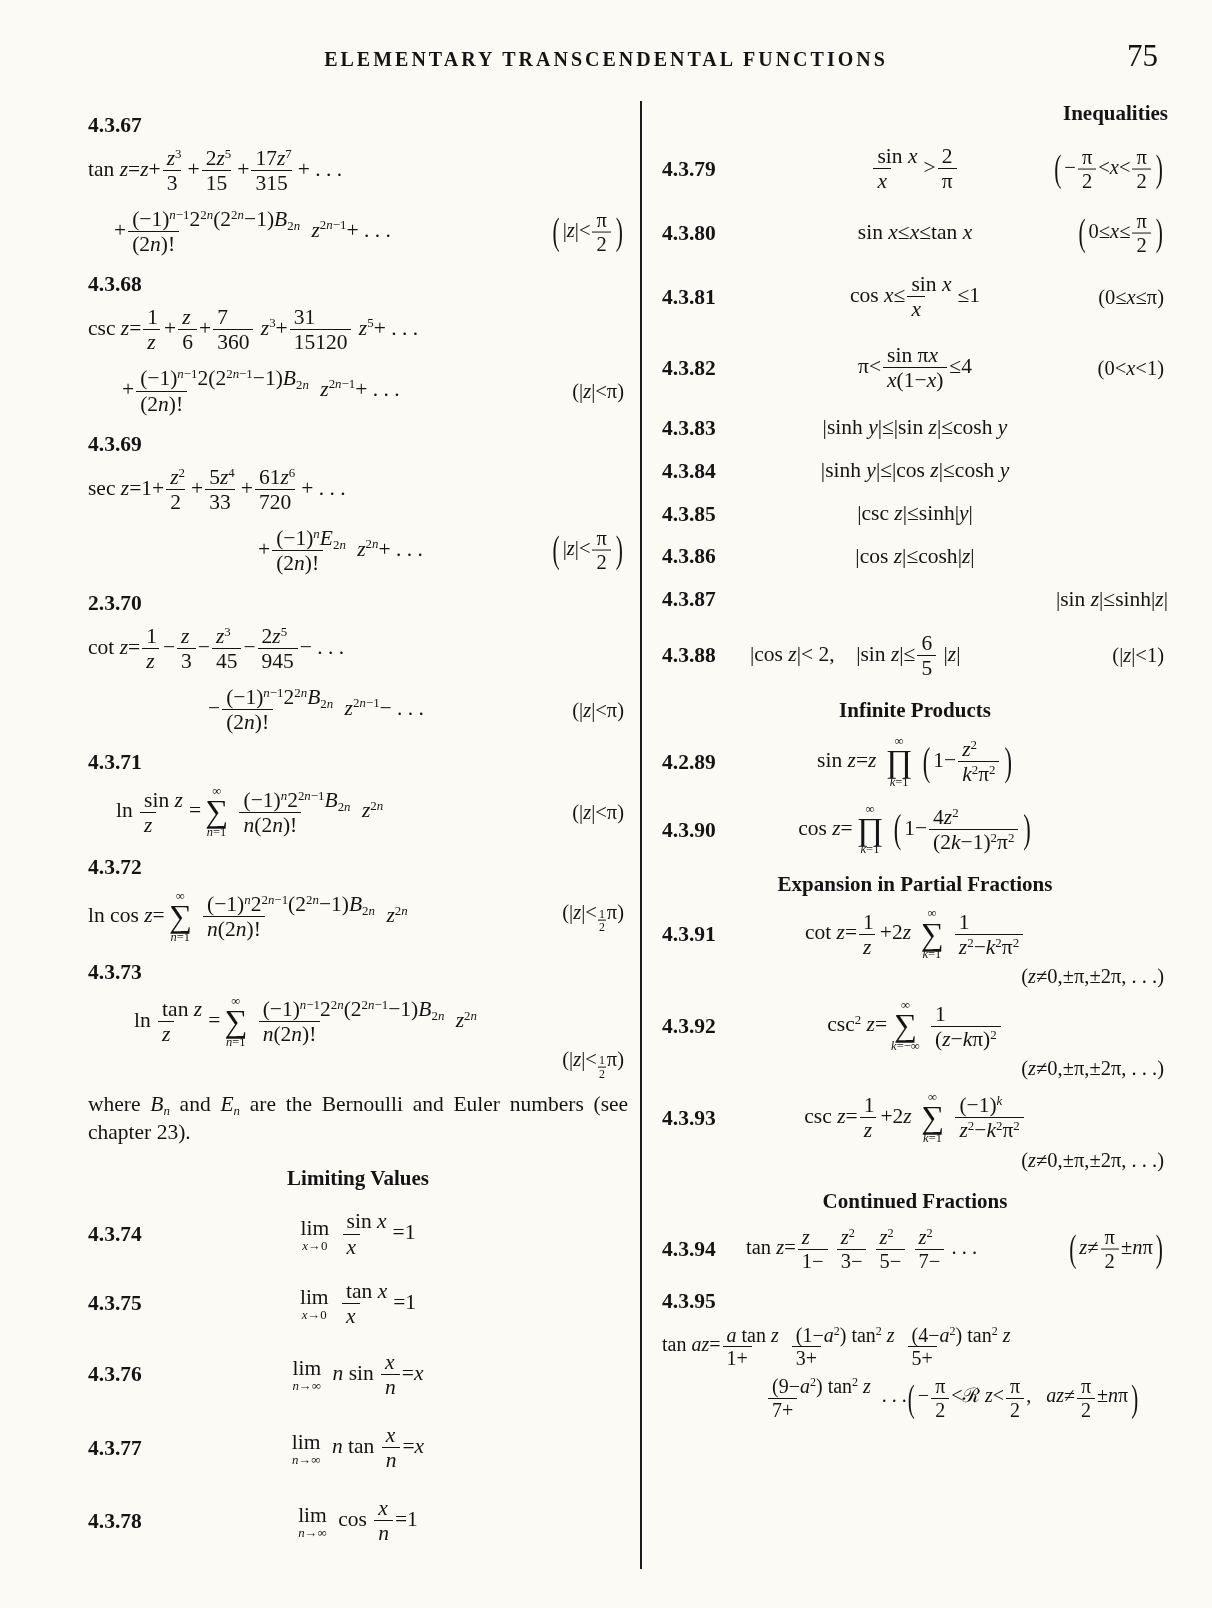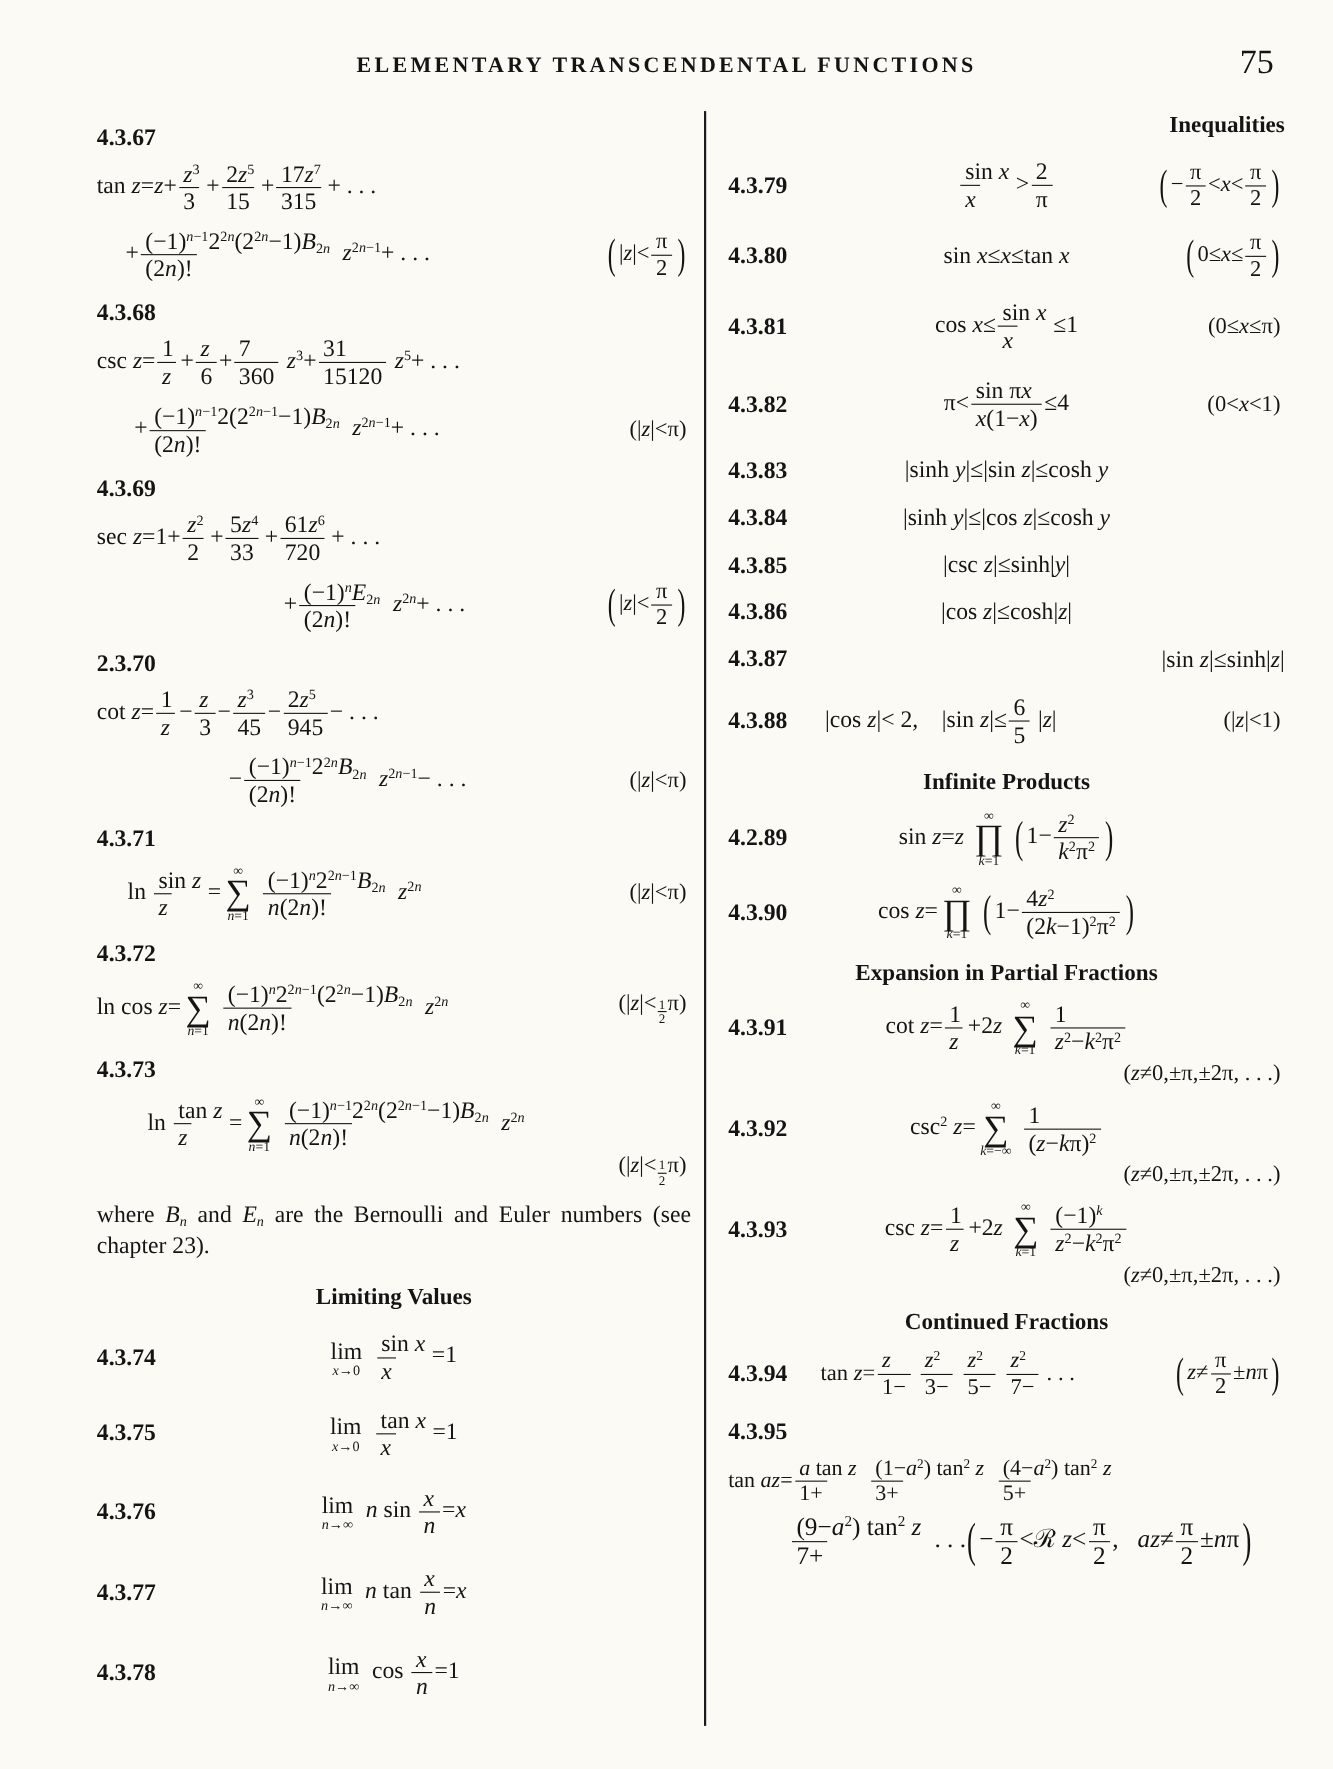--- a/index.html
+++ b/index.html
@@ -524,21 +524,21 @@
                 <span class="num">(1−<span class="it">a</span><span class="sup">2</span>) <span class="rm">tan</span><span class="sup">2</span> <span class="it">z</span></span>
                 <span class="den">3+</span>
               </span> <span class="frac">
                 <span class="num">(4−<span class="it">a</span><span class="sup">2</span>) <span class="rm">tan</span><span class="sup">2</span> <span class="it">z</span></span>
                 <span class="den">5+</span>
               </span></span>
           </div>
         </div>
         <div class="row" style="margin: 6px 0px;">
           <div class="mth" style="justify-content: flex-start; padding-left: 56px;">
-            <span class="mline" style="font-size: 23px;"><span class="frac">
+            <span class="mline" style="font-size: 20px; margin-left: 48px;"><span class="frac">
                 <span class="num">(9−<span class="it">a</span><span class="sup">2</span>) <span class="rm">tan</span><span class="sup">2</span> <span class="it">z</span></span>
                 <span class="den">7+</span>
               </span> . . .<span class="bigparen">
                 <span class="pstretch">(</span>
                 <span class="pcontent">−<span class="frac">
                     <span class="num">π</span>
                     <span class="den">2</span>
                   </span>&lt;ℛ <span class="it">z</span>&lt;<span class="frac">
                     <span class="num">π</span>
                     <span class="den">2</span>

